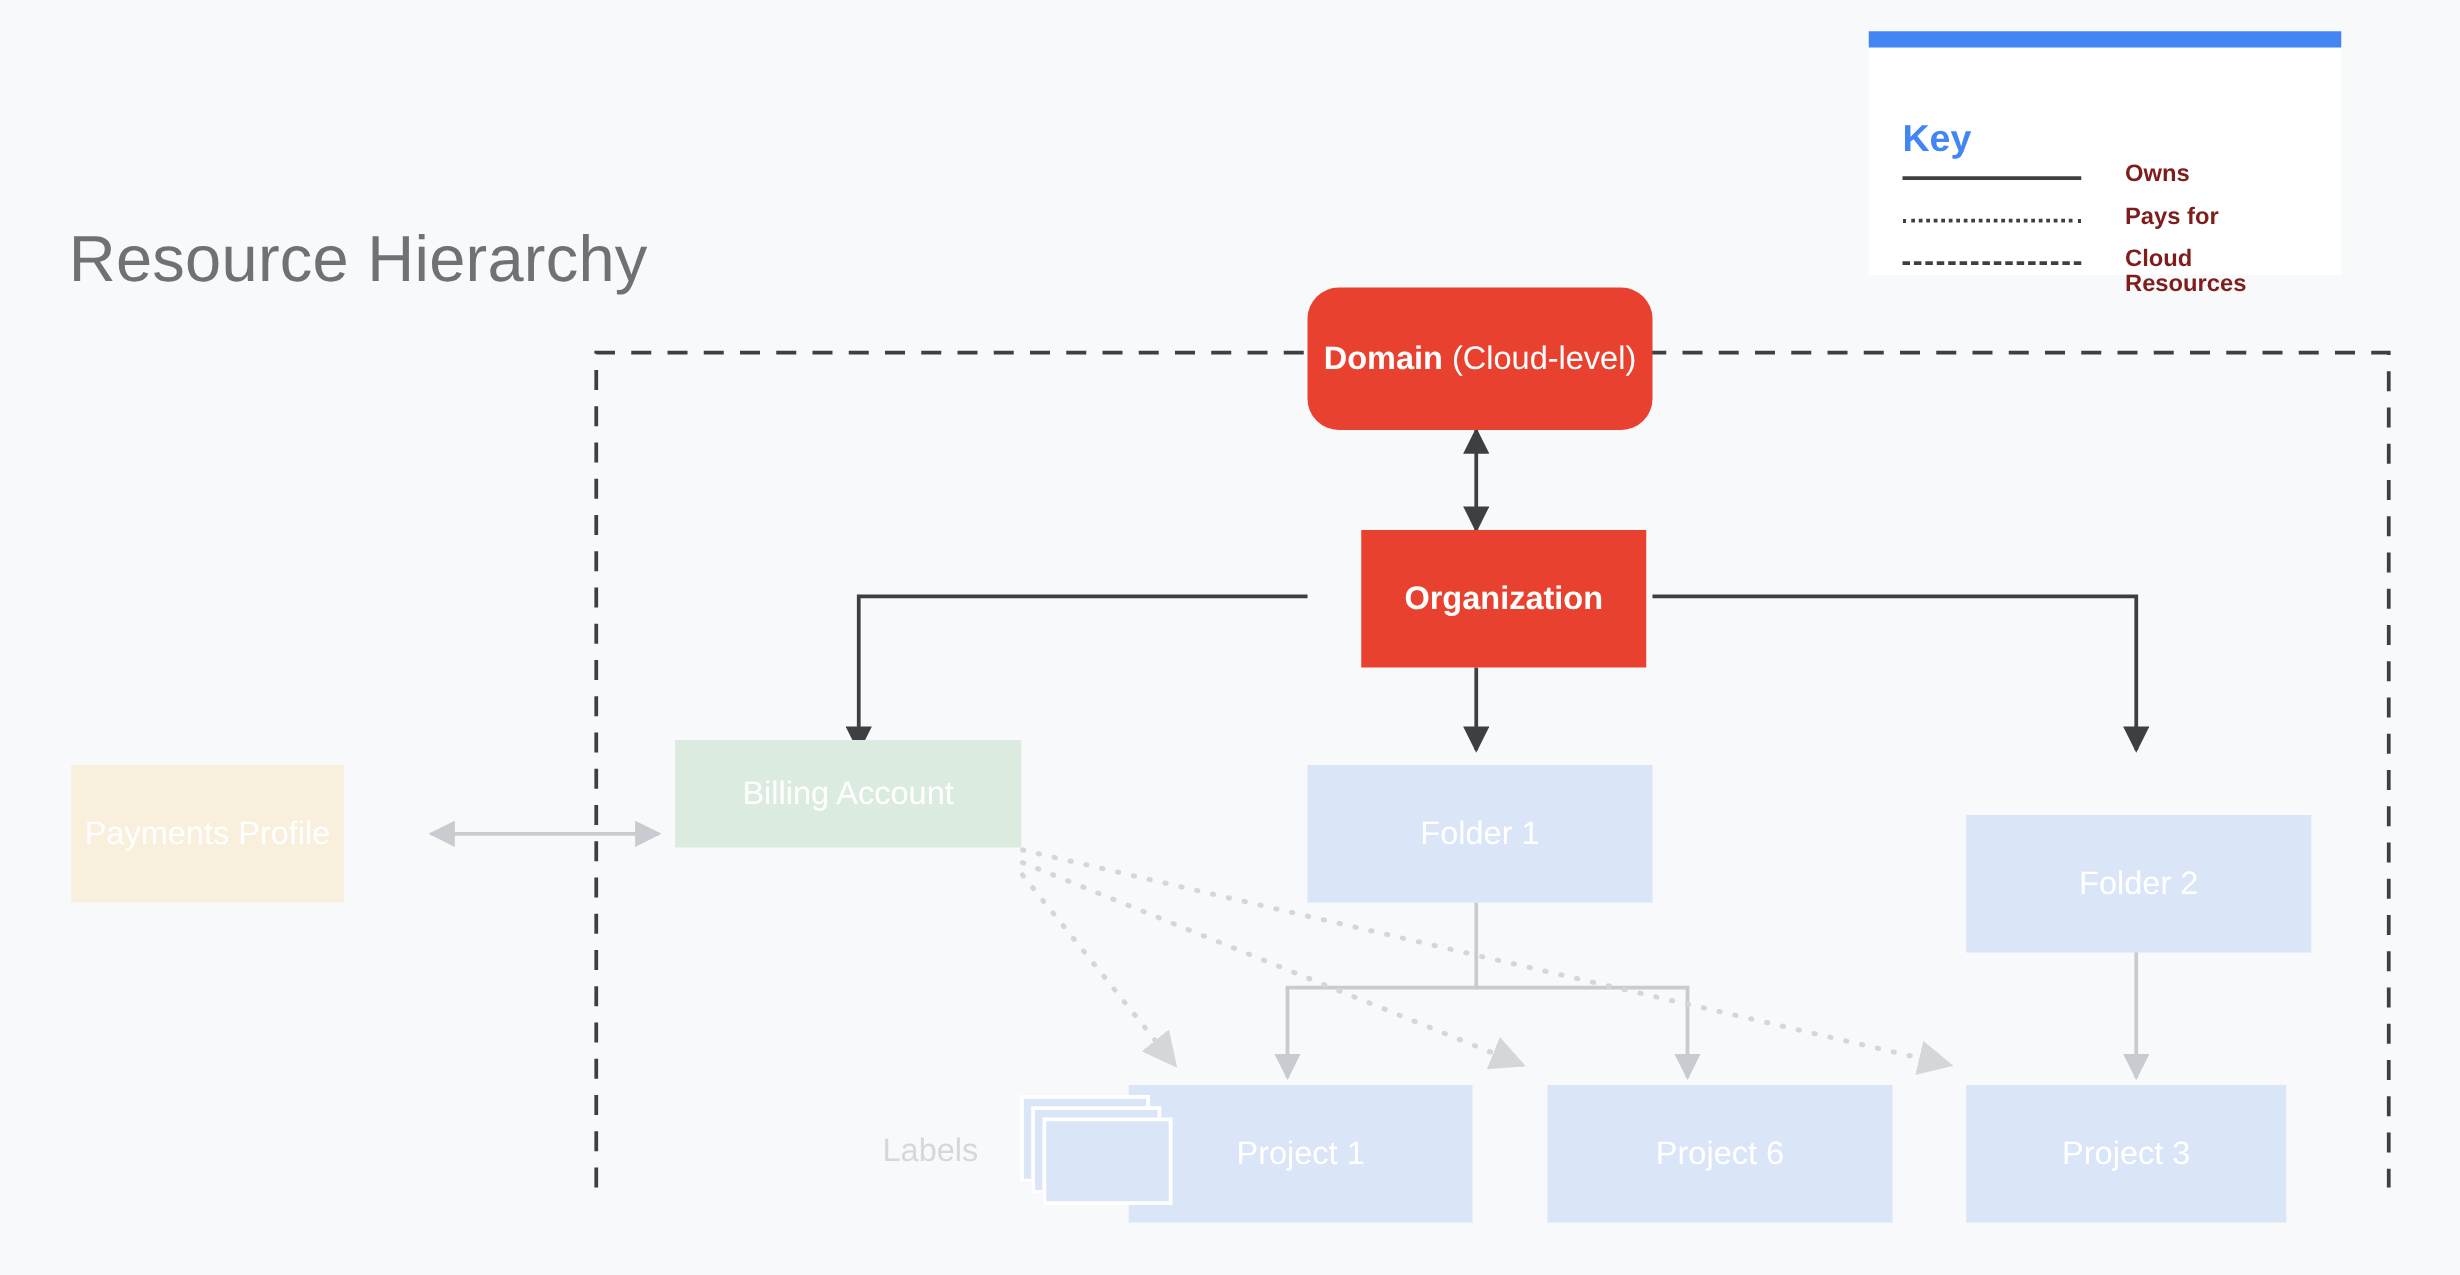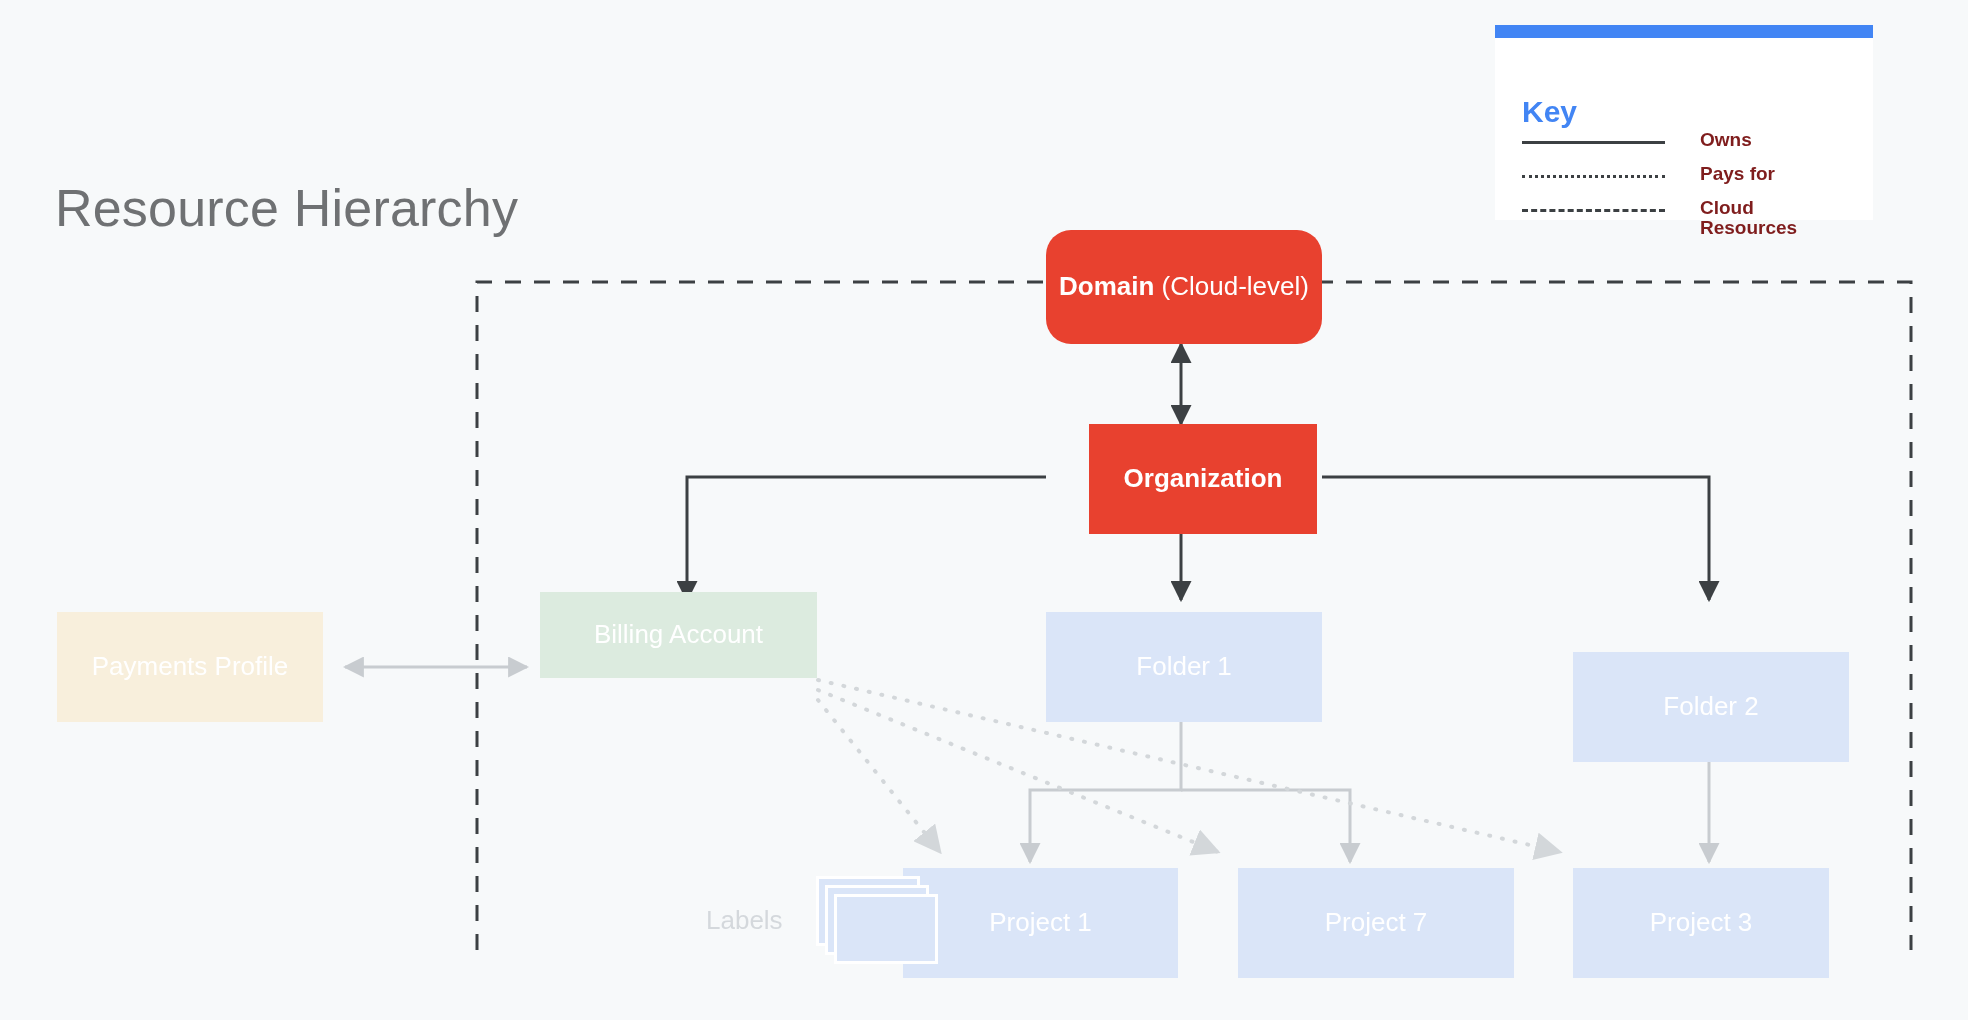--- a/index.html
+++ b/index.html
@@ -125,42 +125,42 @@
   <div class="node node-red" style="left:1046px;top:230px;width:276px;height:114px;border-radius:25px;">
     <span>
       <b>Domain</b><span> (Cloud-level)</span>
     </span>
   </div>
 
   <div class="node node-red" style="left:1046px;top:424px;width:228px;height:110px;margin-left:43px;">
     <span style="font-weight:700;">Organization</span>
   </div>
 
-  <div class="node node-pastel fill-cream" style="left:57px;top:612px;width:266px;height:110px;">
+  <div class="node node-pastel fill-cream" style="left:57px;top:612px;width:218px;height:110px;">
     <span>Payments Profile</span>
   </div>
 
   <div class="node node-pastel fill-green" style="left:540px;top:592px;width:277px;height:86px;">
     <span>Billing Account</span>
   </div>
 
   <div class="node node-pastel fill-blue" style="left:1046px;top:612px;width:276px;height:110px;">
     <span>Folder 1</span>
   </div>
 
   <div class="node node-pastel fill-blue" style="left:1573px;top:612px;width:276px;height:110px;margin-top:40px;">
     <span>Folder 2</span>
   </div>
 
   <div class="node node-pastel fill-blue" style="left:903px;top:868px;width:275px;height:110px;">
     <span>Project 1</span>
   </div>
 
   <div class="node node-pastel fill-blue" style="left:1238px;top:868px;width:276px;height:110px;">
-    <span>Project 7</span>
+    <span>Project 6</span>
   </div>
 
   <div class="node node-pastel fill-blue" style="left:1573px;top:868px;width:256px;height:110px;text-align:right;">
     <span>Project 3</span>
   </div>
 
   <div class="labels-word">Labels</div>
   <div class="labels-stack">
     <i></i>
     <i></i>

